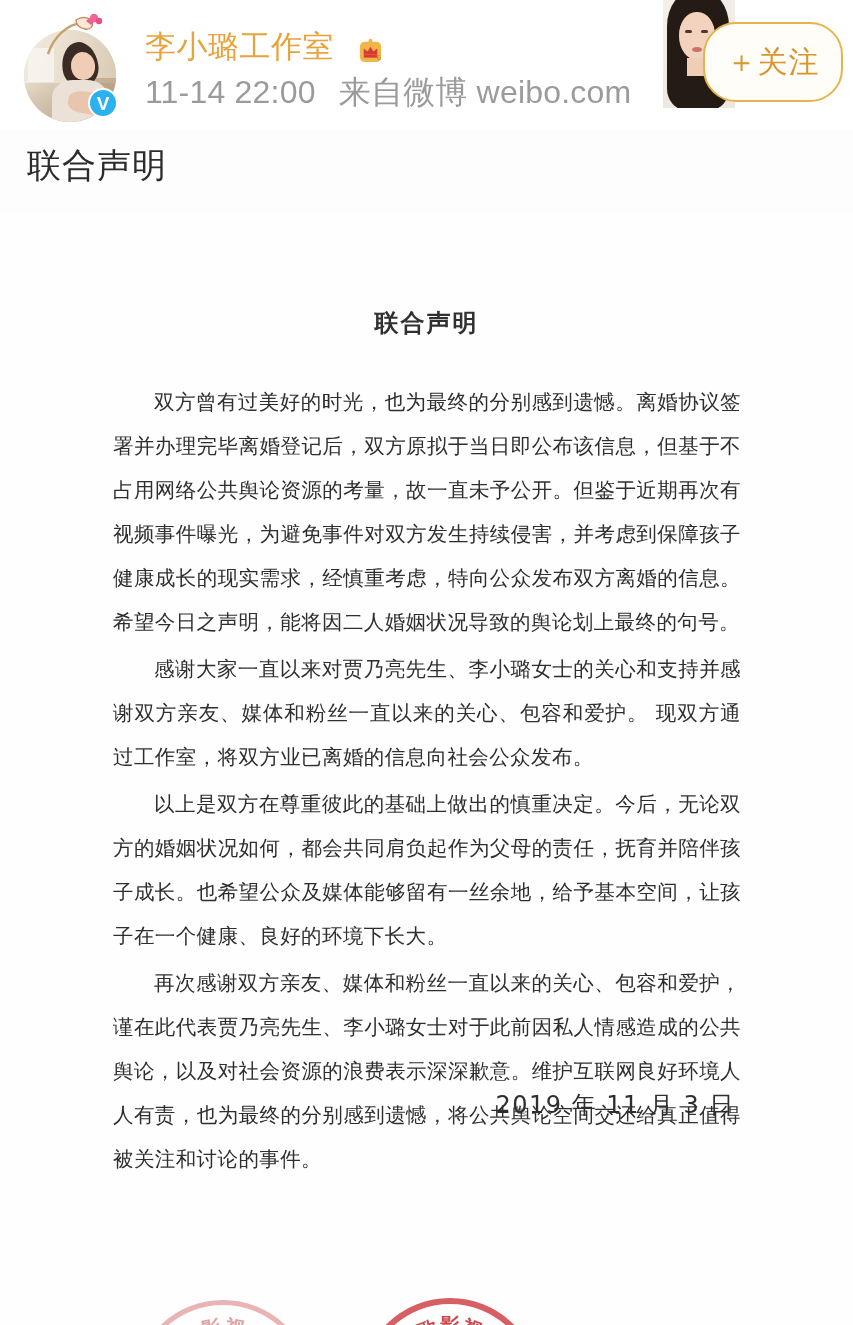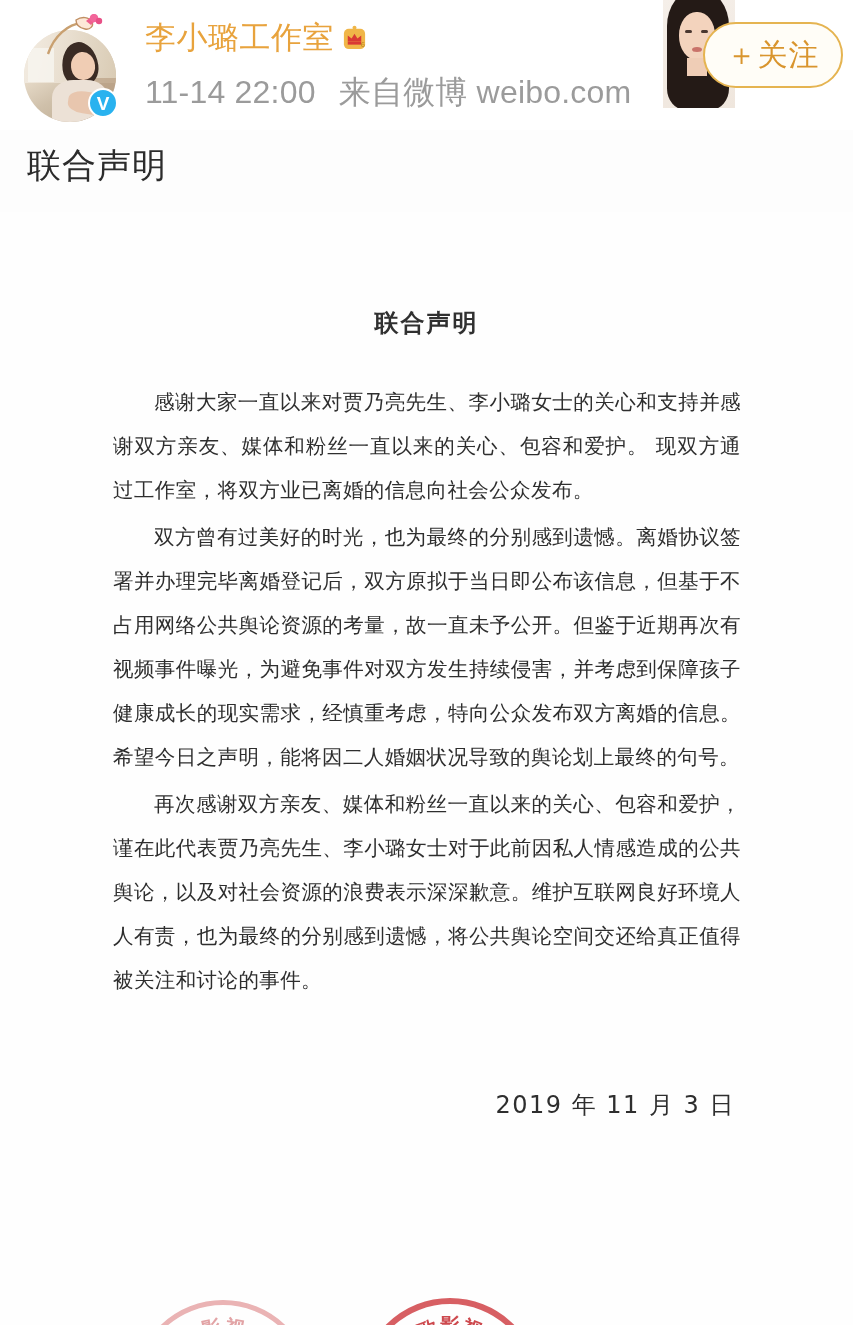--- a/index.html
+++ b/index.html
@@ -117,22 +117,22 @@
     font-family: "Liberation Sans", sans-serif;
   }
 
   .meta {
     position: absolute;
     left: 145px;
     top: 22px;
   }
   .username-row {
     display: flex;
-    align-items: flex-start;
-    gap: 7px;
+    align-items: flex-end;
+    gap: 23px;
     height: 40px;
   }
   .username {
     font-size: 31px;
     color: #e8a33d;
     font-weight: 500;
     letter-spacing: .5px;
     line-height: 1;
     font-family: "Liberation Sans", "DejaVu Sans", sans-serif;
   }
@@ -206,21 +206,21 @@
     left: 24px; top: 58px;
     width: 20px; height: 18px;
     background: #efcdb6;
   }
 
   .follow-btn {
     position: absolute;
     left: 40px;
     top: 22px;
     width: 140px;
-    height: 66px;
+    height: 80px;
     border-radius: 33px;
     border: 2px solid #e5b451;
     background: #fffdf7;
     display: flex;
     align-items: center;
     justify-content: center;
     box-sizing: border-box;
     cursor: pointer;
   }
   .follow-btn .f-label {
@@ -390,22 +390,23 @@
   </div>
 </div>
 
 <div class="post-title">联合声明</div>
 
 <div class="doc-image">
 
   <div class="doc-heading">联合声明</div>
 
   <div class="doc-body">
+    <p class="doc-para">双方曾有过美好的时光，也为最终的分别感到遗憾。离婚协议签署并办理完毕离婚登记后，双方原拟于当日即公布该信息，但基于不占用网络公共舆论资源的考量，故一直未予公开。但鉴于近期再次有视频事件曝光，为避免事件对双方发生持续侵害，并考虑到保障孩子健康成长的现实需求，经慎重考虑，特向公众发布双方离婚的信息。希望今日之声明，能将因二人婚姻状况导致的舆论划上最终的句号。</p>
     <p class="doc-para">感谢大家一直以来对贾乃亮先生、李小璐女士的关心和支持并感谢双方亲友、媒体和粉丝一直以来的关心、包容和爱护。 现双方通过工作室，将双方业已离婚的信息向社会公众发布。</p>
-    <p class="doc-para">双方曾有过美好的时光，也为最终的分别感到遗憾。离婚协议签署并办理完毕离婚登记后，双方原拟于当日即公布该信息，但基于不占用网络公共舆论资源的考量，故一直未予公开。但鉴于近期再次有视频事件曝光，为避免事件对双方发生持续侵害，并考虑到保障孩子健康成长的现实需求，经慎重考虑，特向公众发布双方离婚的信息。希望今日之声明，能将因二人婚姻状况导致的舆论划上最终的句号。</p>
+    <p class="doc-para">以上是双方在尊重彼此的基础上做出的慎重决定。今后，无论双方的婚姻状况如何，都会共同肩负起作为父母的责任，抚育并陪伴孩子成长。也希望公众及媒体能够留有一丝余地，给予基本空间，让孩子在一个健康、良好的环境下长大。</p>
     <p class="doc-para">再次感谢双方亲友、媒体和粉丝一直以来的关心、包容和爱护，谨在此代表贾乃亮先生、李小璐女士对于此前因私人情感造成的公共舆论，以及对社会资源的浪费表示深深歉意。维护互联网良好环境人人有责，也为最终的分别感到遗憾，将公共舆论空间交还给真正值得被关注和讨论的事件。</p>
   </div>
 
   <div class="doc-date">2019 年 11 月 3 日</div>
 
   <div class="seal" id="seal-1">
     <div class="seal-ring"></div>
     <div class="seal-text">
         <span style="transform: rotate(-33.2727deg) translate(-0.5em, -76px);">下</span>
         <span style="transform: rotate(-11.0909deg) translate(-0.5em, -76px);">影</span>

